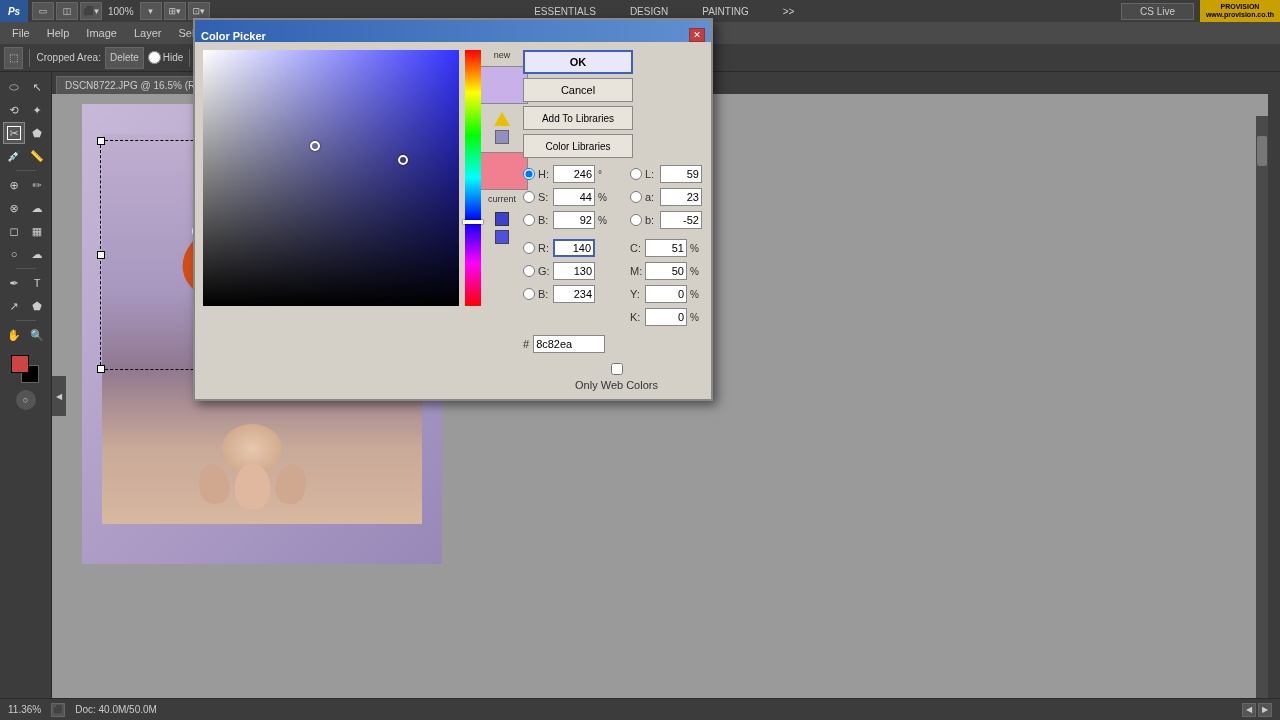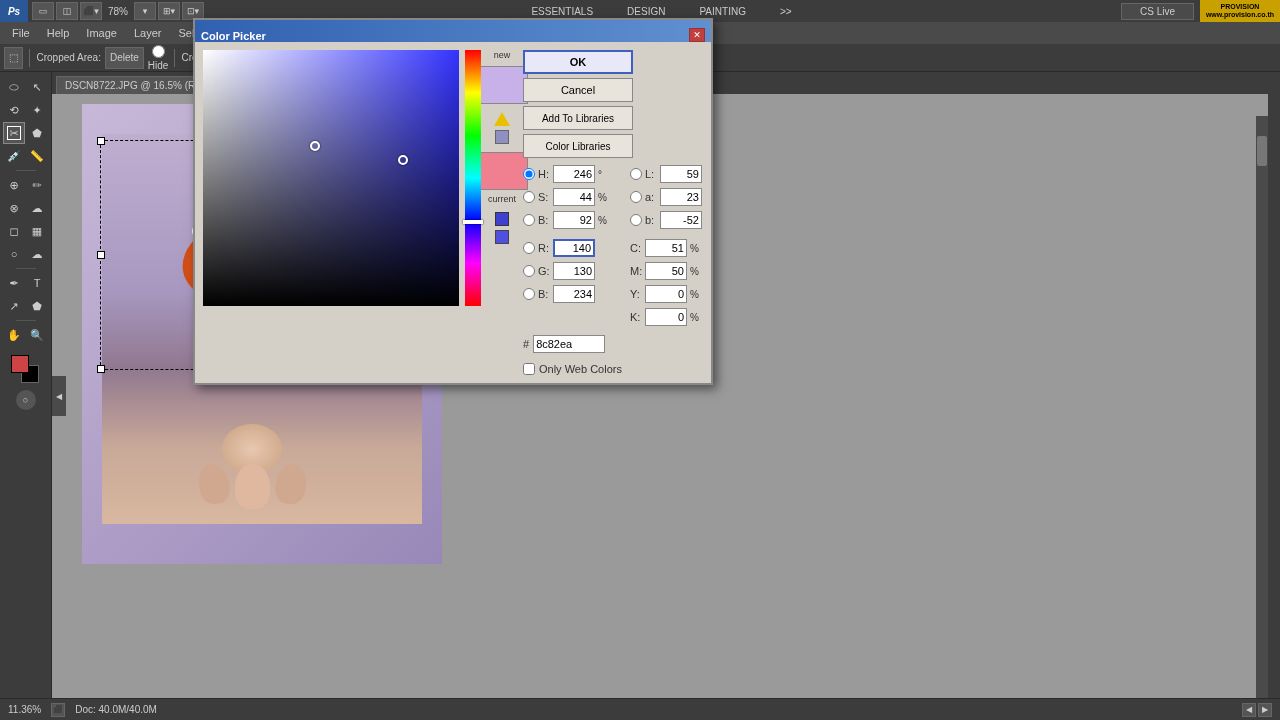--- a/index.html
+++ b/index.html
@@ -94,21 +94,21 @@
     .cp-input-unit { width: 20px; font-size: 10px; color: #333; }
     .cp-input-field { width: 42px; height: 18px; border: 1px solid #888; background: #fff; padding: 0 2px; font-size: 11px; text-align: right; }
     .cp-input-field.active { border: 2px solid #4060c0; }
 
     
     #cp-hex-row { display: flex; align-items: center; gap: 4px; margin-top: 2px; }
     #cp-hex-label { font-size: 11px; color: #333; }
     #cp-hex-field { width: 72px; height: 18px; border: 1px solid #888; background: #fff; padding: 0 2px; font-size: 11px; }
 
     
-    #cp-bottom { display: flex; align-items: center; gap: 4px; margin-top: 4px; }
+    #cp-bottom { display: flex; align-items: center; gap: 4px; margin-top: 4px; flex-direction: column; }
     #cp-web-checkbox { width: 12px; height: 12px; cursor: pointer; }
     #cp-web-label { font-size: 11px; color: #333; }
 
     
     .tool-icon { font-size: 11px; color: #ccc; }
     #fg-color { width: 18px; height: 18px; background: #cc4444; border: 1px solid #000; position: relative; z-index: 2; }
     #bg-color { width: 18px; height: 18px; background: #000; border: 1px solid #555; position: absolute; top: 10px; left: 10px; }
     #color-box { position: relative; width: 28px; height: 28px; margin: 4px auto; }
 
     
@@ -116,21 +116,21 @@
   </style>
 </head>
 <body>
 
 <div id="top-bar">
   <div id="ps-logo">Ps</div>
   <div id="top-icons">
     <div class="top-icon-btn">▭</div>
     <div class="top-icon-btn">◫</div>
     <div class="top-icon-btn">⬛▾</div>
-    <div style="color:#ccc;font-size:10px;padding:0 4px;">78%</div>
+    <div style="color:#ccc;font-size:10px;padding:0 4px;">100%</div>
     <div class="top-icon-btn">▾</div>
     <div class="top-icon-btn">⊞▾</div>
     <div class="top-icon-btn">⊡▾</div>
   </div>
   <div id="workspace-tabs">
     <div class="ws-tab">ESSENTIALS</div>
     <div class="ws-tab">DESIGN</div>
     <div class="ws-tab">PAINTING</div>
     <div class="ws-tab">&gt;&gt;</div>
   </div>
@@ -154,21 +154,21 @@
   <div class="menu-item">View</div>
   <div class="menu-item">Window</div>
   <div class="menu-item">Help</div>
 </div>
 
 <div id="toolbar-row">
   <div class="toolbar-btn">⬚</div>
   <div class="toolbar-separator"></div>
   <span class="toolbar-text">Cropped Area:</span>
   <div class="toolbar-btn">Delete</div>
-  <div style="display:flex;align-items:center;gap:2px;flex-direction:column;">
+  <div style="display:flex;align-items:center;gap:2px;">
     <input type="radio" style="">
     <span class="toolbar-text">Hide</span>
   </div>
   <div class="toolbar-separator"></div>
   <span class="toolbar-text">Crop Guide Overlay:</span>
   <div class="toolbar-dropdown">
     <span>Rule of Thirds</span>
     <span>▾</span>
   </div>
 </div>
@@ -353,21 +353,21 @@
   </div>
 
   <div id="right-panels"></div>
 </div>
 
 <div id="status-bar">
   <span class="status-text">11.36%</span>
   <div style="display:flex;align-items:center;gap:2px;">
     <div style="width:14px;height:14px;background:#555;border:1px solid #666;display:flex;align-items:center;justify-content:center;cursor:pointer;font-size:8px;color:#ccc;">⬛</div>
   </div>
-  <span class="status-text">Doc: 40.0M/40.0M</span>
+  <span class="status-text">Doc: 40.0M/50.0M</span>
 
   <div style="display:flex;gap:2px;margin-left:auto;">
     <div style="width:14px;height:14px;background:#555;border:1px solid #666;display:flex;align-items:center;justify-content:center;cursor:pointer;font-size:8px;color:#ccc;">◀</div>
     <div style="width:14px;height:14px;background:#555;border:1px solid #666;display:flex;align-items:center;justify-content:center;cursor:pointer;font-size:8px;color:#ccc;">▶</div>
   </div>
 </div>
 
 <div id="color-picker-overlay">
   <div id="color-picker-dialog">
 

